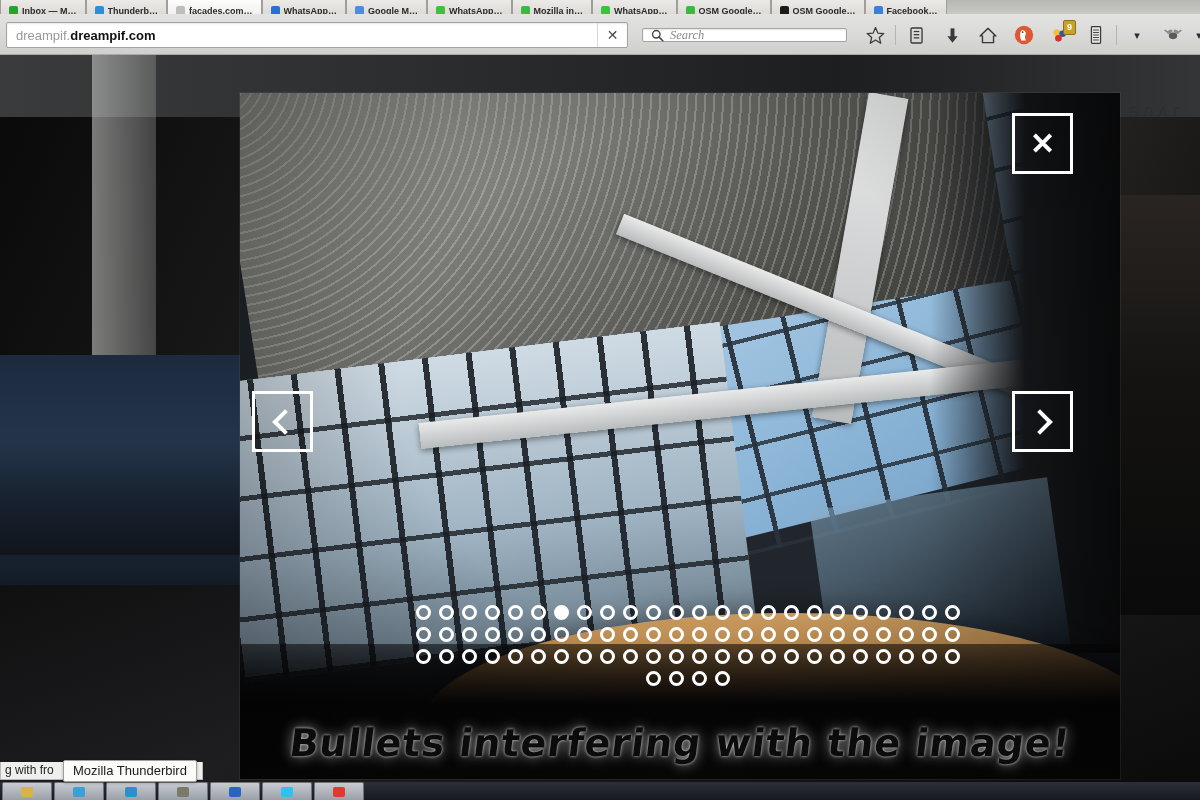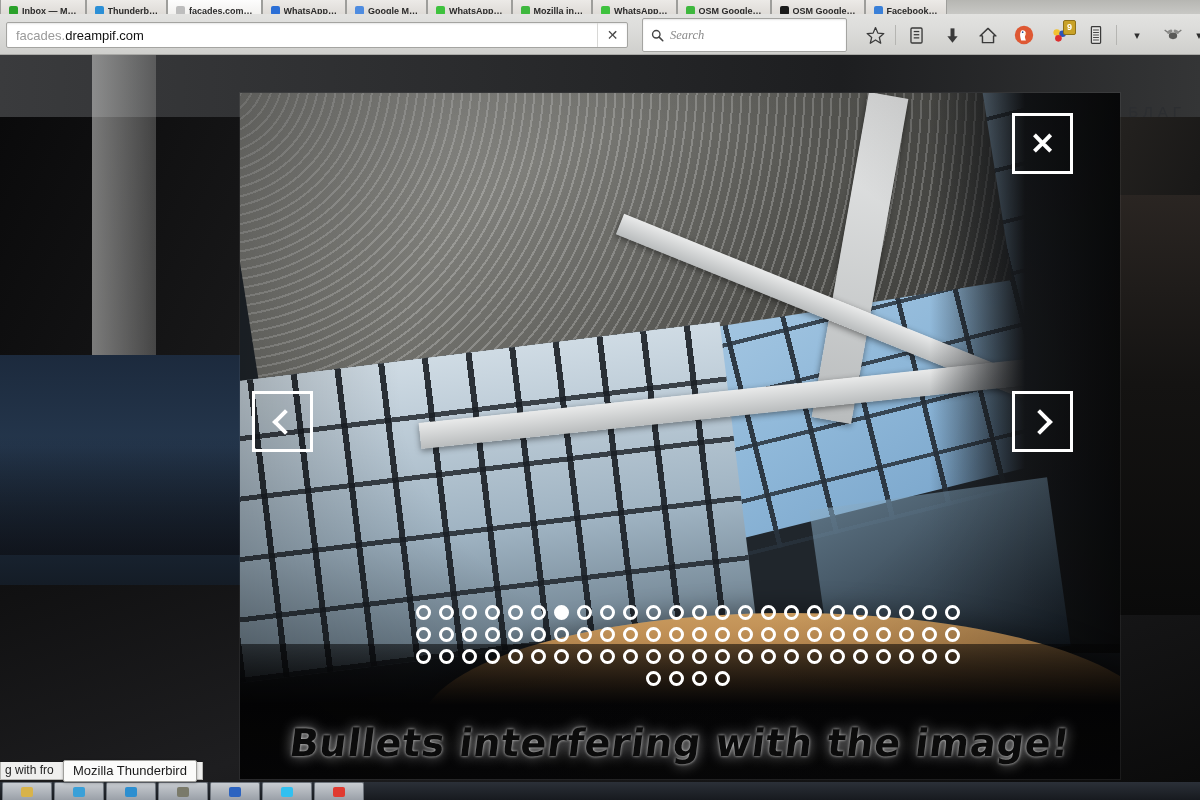--- a/index.html
+++ b/index.html
@@ -48,28 +48,28 @@
   .urlbox {
     flex: 0 0 auto; width: 622px; height: 26px; margin-left: 2px;
     background: #fff; border: 1px solid #a4a4a1;
     border-radius: 2px; display: flex; align-items: center;
     box-shadow: inset 0 1px 2px rgba(0,0,0,.10);
   }
   .urltext {
     flex: 1 1 auto; padding-left: 9px; font-size: 13px; color: #9a9a9a;
     white-space: nowrap; overflow: hidden;
   }
-  .urltext b { color: #111; font-weight: 400; }
+  .urltext b { color: #111; font-weight: 700; }
   .urlclear {
     width: 30px; height: 24px; display: flex; align-items: center;
     justify-content: center; color: #4a4a4a; font-size: 14px;
     border-left: 1px solid #d8d8d6; cursor: pointer;
   }
   .searchbox {
-    flex: 0 0 auto; width: 205px; height: 34px; margin-left: 14px;
+    flex: 0 0 auto; width: 205px; height: 14px; margin-left: 14px;
     background: #fff; border: 1px solid #a4a4a1; border-radius: 2px;
     display: flex; align-items: center; gap: 6px; padding-left: 8px;
     box-shadow: inset 0 1px 2px rgba(0,0,0,.10);
   }
   .searchbox .ph {
     font-size: 12.5px; color: #8a8a8a; font-style: italic;
     font-family: "Liberation Serif", serif;
   }
   .tools { flex: 1 1 auto; display: flex; align-items: center; gap: 0; justify-content: flex-start; padding-left: 10px; }
   .tbtn {
@@ -410,21 +410,21 @@
         </div>
         <div class="tab">
           <span class="fav" style="background: rgb(58, 128, 216);"></span>
           <span class="tlabel">Facebook…</span>
         </div>
       </div>
 
     <div class="navrow">
       <div class="urlbox">
         <div class="urltext">
-          <span>facades.</span><b>dreampif.com</b>
+          <span>dreampif.</span><b>dreampif.com</b>
         </div>
         <div class="urlclear">✕</div>
       </div>
 
       <div class="searchbox">
         <svg width="13" height="13" viewBox="0 0 16 16">
           <circle cx="6.5" cy="6.5" r="4.6" fill="none" stroke="#444" stroke-width="1.7"></circle>
           <line x1="10" y1="10" x2="14.5" y2="14.5" stroke="#444" stroke-width="1.9" stroke-linecap="round"></line>
         </svg>
         <span class="ph">Search</span>

